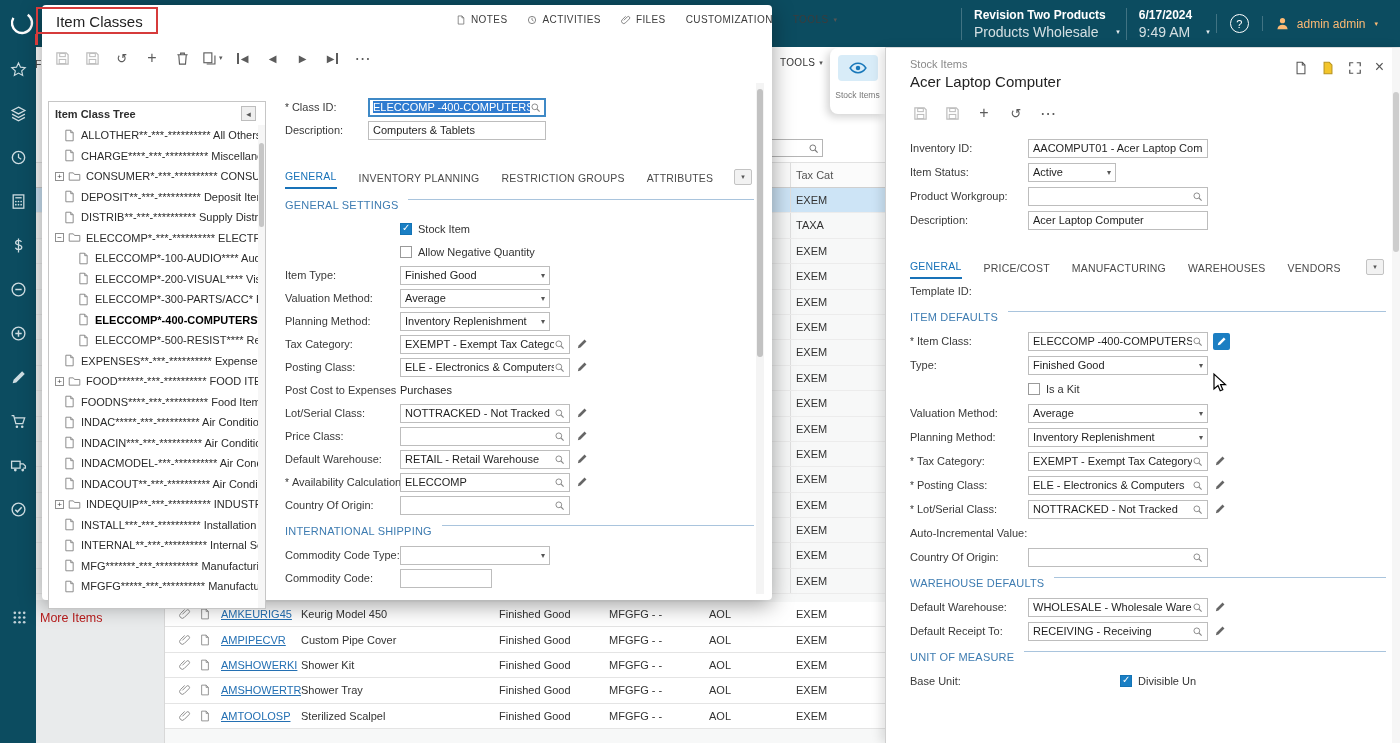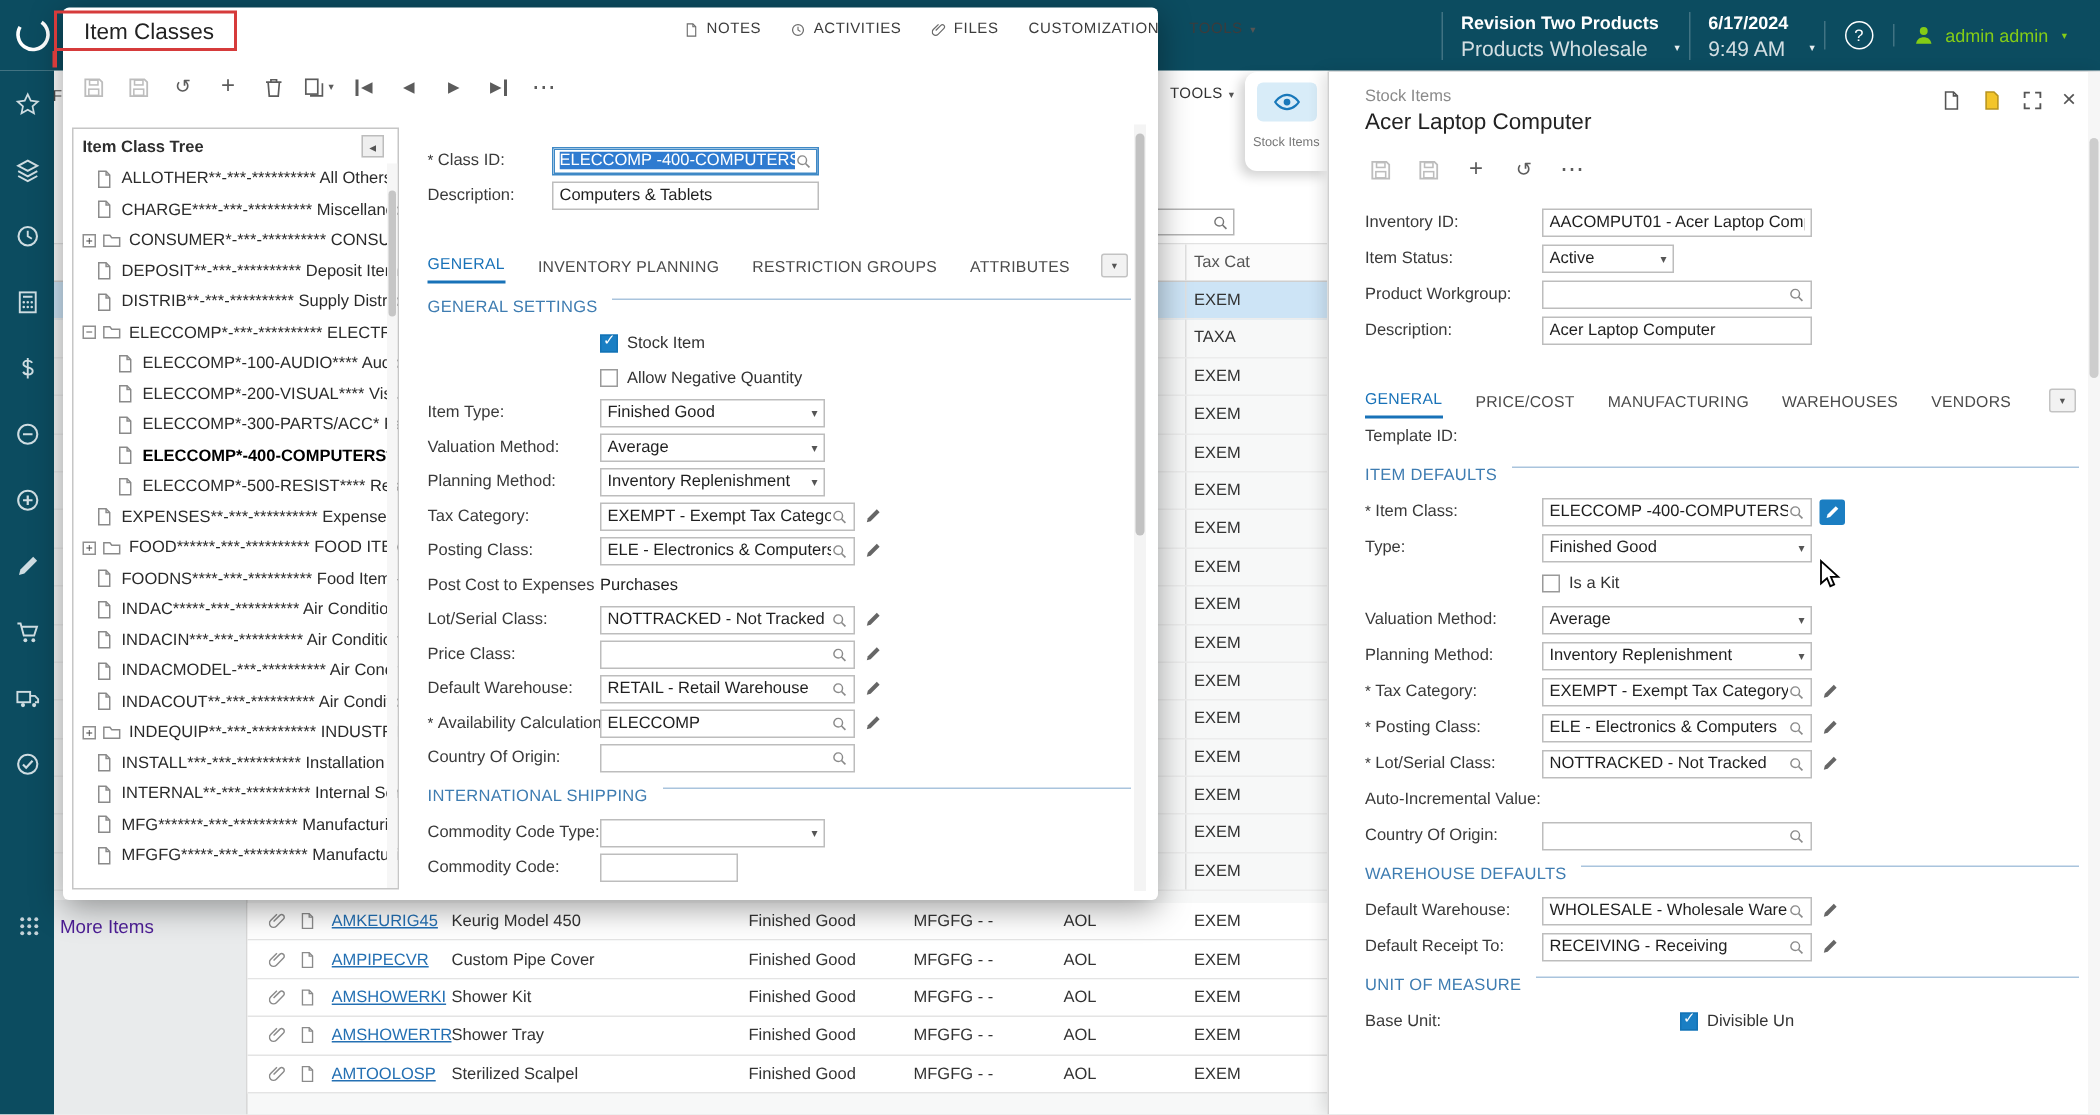--- a/index.html
+++ b/index.html
@@ -15,32 +15,32 @@
 .hblk{display:flex;flex-direction:column;justify-content:center;padding:0 20px 0 12px;
   border-left:1px solid rgba(255,255,255,.22);color:#fff;position:relative;min-width:90px}
 .hblk .l1{font-size:12px;font-weight:bold;white-space:nowrap}
 .hblk .l2{font-size:14px;opacity:.82;white-space:nowrap;margin-top:2px}
 .hblk .car{position:absolute;right:6px;top:20px;font-size:7px;opacity:.9}
 .hico{display:flex;align-items:center;justify-content:center;width:46px;
   border-left:1px solid rgba(255,255,255,.22);color:#fff}
 .qm{width:19px;height:19px;border:1.5px solid #fff;border-radius:50%;display:flex;
   align-items:center;justify-content:center;font-size:11px}
 .huser{display:flex;flex-direction:row;align-items:center;gap:7px;padding:0 16px 0 12px;
-  border-left:1px solid rgba(255,255,255,.22);color:#84cc16;font-size:12px;white-space:nowrap}
+  border-left:1px solid rgba(255,255,255,.22);color:#fdba74;font-size:12px;white-space:nowrap}
 .huser svg.ic{width:15px;height:15px}
 .huser .car{font-size:7px;margin-left:2px}
 
 
 #rail{position:absolute;left:0;top:47px;width:36px;height:696px;background:#0c4c60;z-index:7}
 .rail-item{width:36px;height:44px;display:flex;align-items:center;justify-content:center;color:#cfdde2}
 .rail-item svg.ic{width:17px;height:17px}
 #rail-frag{position:absolute;left:35px;top:58px;font-size:10.5px;color:#4a4a4a;z-index:8}
 #more-items{position:absolute;left:12px;top:610px;display:flex;align-items:center;gap:13px;z-index:8}
 #more-items svg.ic{width:15px;height:15px;color:#c3d2d8}
-#more-items span{font-size:12.5px;color:#4c1d95}
+#more-items span{font-size:12.5px;color:#b91c1c}
 
 
 #base{position:absolute;left:36px;top:47px;width:849px;height:696px;background:#f7f8f8;z-index:1}
 #base-band{position:absolute;left:0;right:0;top:0;height:116px;background:#fff;border-bottom:1px solid #e2e2e2}
 #base-tools{position:absolute;left:744px;top:10px;font-size:10px;color:#333;letter-spacing:.3px;
   display:flex;gap:4px;align-items:center}
 #base-tools .car{font-size:7px;color:#555}
 #base-search{position:absolute;left:707px;top:92px;width:80px;height:18px;background:#fff;
   border:1px solid #b5b5b5;display:flex;align-items:center;justify-content:flex-end;padding-right:3px;color:#777}
 #base-search svg.ic{width:11px;height:11px}
@@ -81,21 +81,21 @@
 .tbi{display:flex;align-items:center;justify-content:center;min-width:20px;height:22px;color:#5c5c5c;font-size:13px}
 .tbi svg.ic{width:15px;height:15px}
 .tbi.dis{color:#bdbdbd}
 .tbi.nav{font-size:10px}
 .tbi.lg{font-size:16px}
 .tbi .car{font-size:7px;margin-left:2px}
 .g.bar-l{border-left:2px solid currentColor;padding-left:2px}
 .g.bar-r{border-right:2px solid currentColor;padding-right:2px}
 
 
-#tree-panel{position:absolute;left:6px;top:80px;width:218px;height:508px;border:1px solid #c6c6c6;background:#fff;overflow:hidden}
+#tree-panel{position:absolute;left:6px;top:96px;width:218px;height:508px;border:1px solid #c6c6c6;background:#fff;overflow:hidden}
 .tree-head{height:23px;display:flex;align-items:center;padding:0 6px;font-size:11px;font-weight:bold;color:#2e2e2e;position:relative}
 .collapse{position:absolute;right:9px;top:4px;width:15px;height:15px;border:1px solid #bdbdbd;background:#efefef;
   font-size:9px;color:#555;display:flex;align-items:center;justify-content:center}
 .titem{display:flex;align-items:center;height:20.5px;padding-left:6px;font-size:11px;color:#2b2b2b;
   white-space:nowrap;overflow:hidden}
 .titem svg.ic{width:13px;height:13px;color:#8a8a8a;flex-shrink:0;margin-right:5px}
 .titem .exp{width:9px;height:9px;border:1px solid #8f8f8f;font-size:8px;line-height:7px;text-align:center;
   margin-right:4px;color:#444;flex-shrink:0;background:#fff}
 .titem.l0{padding-left:14px}
 .titem.l1{padding-left:28px}

